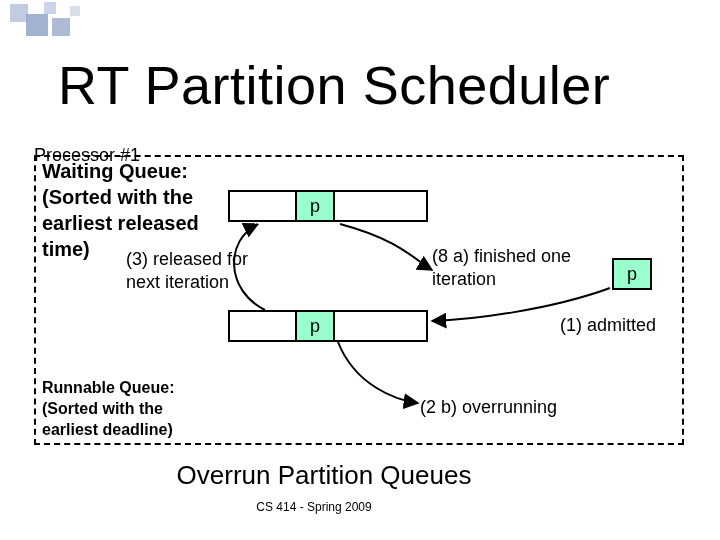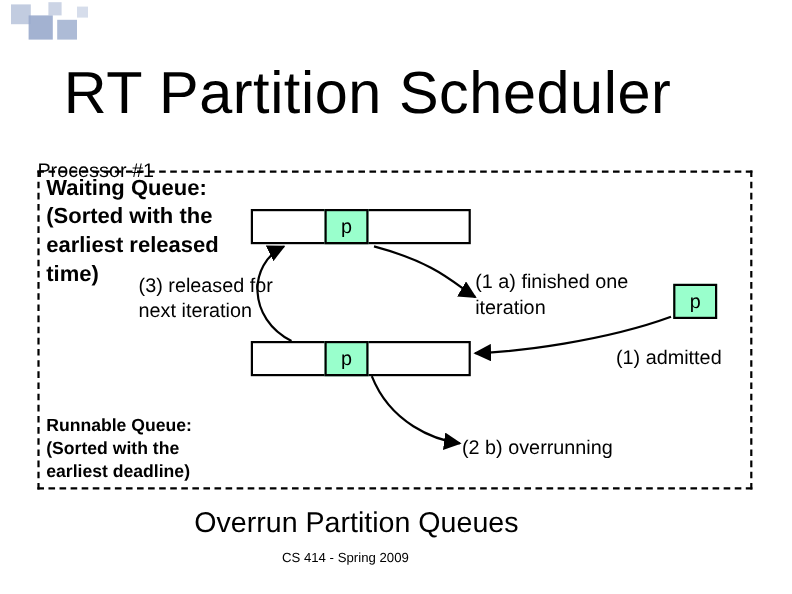--- a/index.html
+++ b/index.html
@@ -137,21 +137,21 @@
 <div class="queue-box" style="top:190px;left:228px;width:200px;height:32px;"></div>
 <div class="p-cell" style="top:190px;left:295px;width:40px;height:32px;">p</div>
 
 <div class="queue-box" style="top:310px;left:228px;width:200px;height:32px;"></div>
 <div class="p-cell" style="top:310px;left:295px;width:40px;height:32px;">p</div>
 
 <div class="p-cell" style="top:258px;left:612px;width:40px;height:32px;">p</div>
 
 <div class="ann" style="top:248px;left:126px;white-space:pre-line;">(3) released for
 next iteration</div>
-<div class="ann" style="top:245px;left:432px;white-space:pre-line;">(1 a) finished one
+<div class="ann" style="top:245px;left:432px;white-space:pre-line;">(8 a) finished one
 iteration</div>
 <div class="ann" style="top:314px;left:560px;">(1) admitted</div>
 <div class="ann" style="top:396px;left:420px;">(2 b) overrunning</div>
 
 <svg class="arrows">
   <defs>
     <marker id="ah" viewBox="0 0 10 10" refX="9" refY="5" markerWidth="8" markerHeight="8" orient="auto-start-reverse">
       <path d="M 0 0 L 10 5 L 0 10 z" fill="#000"></path>
     </marker>
   </defs>

